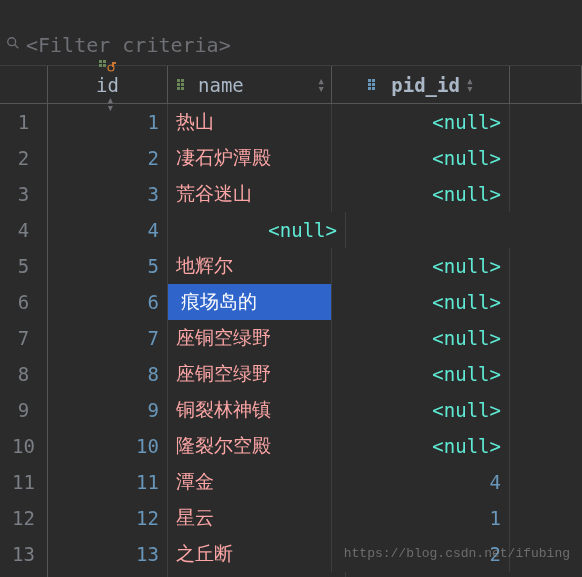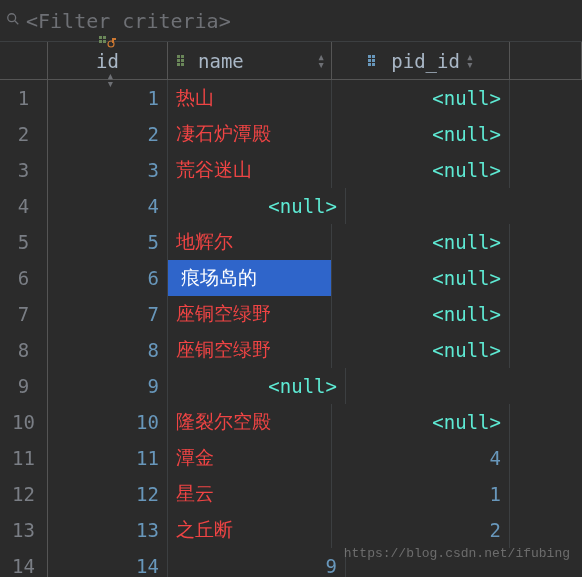--- a/index.html
+++ b/index.html
@@ -17,20 +17,21 @@
       overflow: hidden;
       position: relative;
     }
     .filter-bar {
       height: 42px;
       display: flex;
       align-items: center;
       padding-left: 6px;
       background: #2b2b2b;
       border-bottom: 1px solid #3c3f41;
+      margin-top: 24px;
     }
     .filter-bar .search-icon {
       color: #6e7075;
       margin-right: 6px;
       font-size: 16px;
     }
     .filter-bar .placeholder {
       color: #6e7075;
       font-size: 20px;
     }
@@ -88,21 +89,21 @@
       padding: 0 8px;
       font-size: 19px;
     }
     .cell-id {
       width: 120px;
       justify-content: flex-end;
       color: #6897bb;
     }
     .cell-name {
       width: 164px;
-      color: #ef4444;
+      color: #fca5a5;
     }
     .cell-pid {
       width: 178px;
       justify-content: flex-end;
       color: #6897bb;
     }
     .cell-pid.null {
       color: #5eead4;
     }
     .row-selected .cell-name {
@@ -163,21 +164,21 @@
   </div>
   <div class="col-header col-pid">
     <svg width="20" height="16" viewBox="0 0 20 16">
       <rect x="1" y="2" width="3" height="3" fill="#6897bb"></rect>
         <rect x="5" y="2" width="3" height="3" fill="#6897bb"></rect>
       <rect x="1" y="6" width="3" height="3" fill="#6897bb"></rect>
         <rect x="5" y="6" width="3" height="3" fill="#6897bb"></rect>
       <rect x="1" y="10" width="3" height="3" fill="#6897bb"></rect>
         <rect x="5" y="10" width="3" height="3" fill="#6897bb"></rect>
     </svg>
-    <span style="margin-left:4px;">pid_id</span>
+    <span style="margin-left:4px;font-weight:bold;">pid_id</span>
     <span class="sort-dots">▴<br>▾</span>
   </div>
   <div class="col-header col-end"></div>
 </div>
 
 <div class="data-area" id="data-area">
     <div class="data-row">
       <div class="row-num">1</div>
       <div class="cell cell-id">1</div>
       <div class="cell cell-name">热山</div>
@@ -220,20 +221,21 @@
     </div>
     <div class="data-row">
       <div class="row-num">8</div>
       <div class="cell cell-id">8</div>
       <div class="cell cell-name">座铜空绿野</div>
       <div class="cell cell-pid null">&lt;null&gt;</div>
     </div>
     <div class="data-row">
       <div class="row-num">9</div>
       <div class="cell cell-id">9</div>
+      <div class="cell cell-name">铜裂林神镇</div>
       <div class="cell cell-pid null">&lt;null&gt;</div>
     </div>
     <div class="data-row">
       <div class="row-num">10</div>
       <div class="cell cell-id">10</div>
       <div class="cell cell-name">隆裂尔空殿</div>
       <div class="cell cell-pid null">&lt;null&gt;</div>
     </div>
     <div class="data-row">
       <div class="row-num">11</div>

